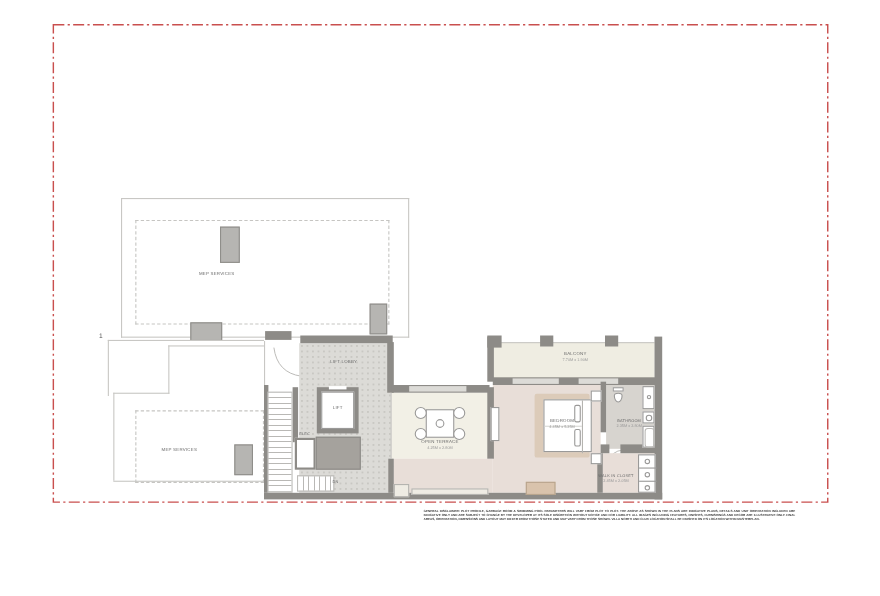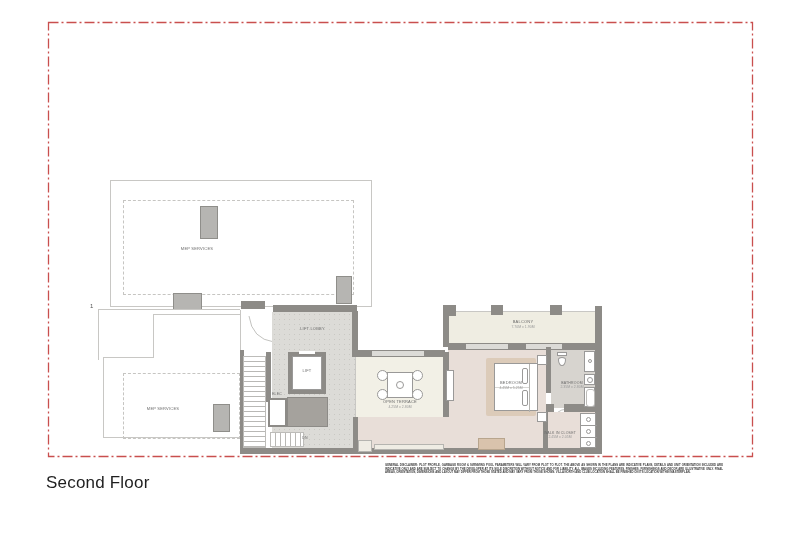--- a/index.html
+++ b/index.html
@@ -175,18 +175,17 @@
   <div class="fur" style="left:580px;top:413px;width:16px;height:35px">
     <div class="abs" style="left:0;top:11px;width:16px;height:1px;background:#9a9998"></div>
     <div class="abs" style="left:0;top:23px;width:16px;height:1px;background:#9a9998"></div>
     <div class="circ" style="left:5px;top:3px;width:5px;height:5px"></div>
     <div class="circ" style="left:5px;top:15px;width:5px;height:5px"></div>
     <div class="circ" style="left:5px;top:27px;width:5px;height:5px"></div>
   </div>
   <div class="lbl sm" style="left:531px;top:431px;width:58px">WALK IN CLOSET</div>
   <div class="dim" style="left:531px;top:436px;width:58px">2.45M x 2.05M</div>
 
-  <div class="title">Second Floor</div>
   <div class="disc-wrap">
     <span class="disc">GENERAL DISCLAIMER: PLOT PROFILE, GARBAGE ROOM &amp; SWIMMING POOL PARAMETERS WILL VARY FROM PLOT TO PLOT. THE ABOVE AS SHOWN IN THE PLANS ARE INDICATIVE PLANS, DETAILS AND UNIT ORIENTATION INCLUDED ARE INDICATIVE ONLY AND ARE SUBJECT TO CHANGE BY THE DEVELOPER AT ITS SOLE DISCRETION WITHOUT NOTICE AND FOR LIABILITY. ALL IMAGES INCLUDING FEATURES, FINISHES, FURNISHINGS AND DECOR ARE ILLUSTRATIVE ONLY. FINAL AREAS, ORIENTATION, DIMENSIONS AND LAYOUT MAY DIFFER FROM THOSE STATED AND MAY VARY FROM THOSE SHOWN. VILLA NORTH AND CLUB LOCATION SHALL BE FINISHED ON ITS LOCATION WITHIN MASTERPLAN.</span>
   </div>
 
 </div>
 
 </body></html>

